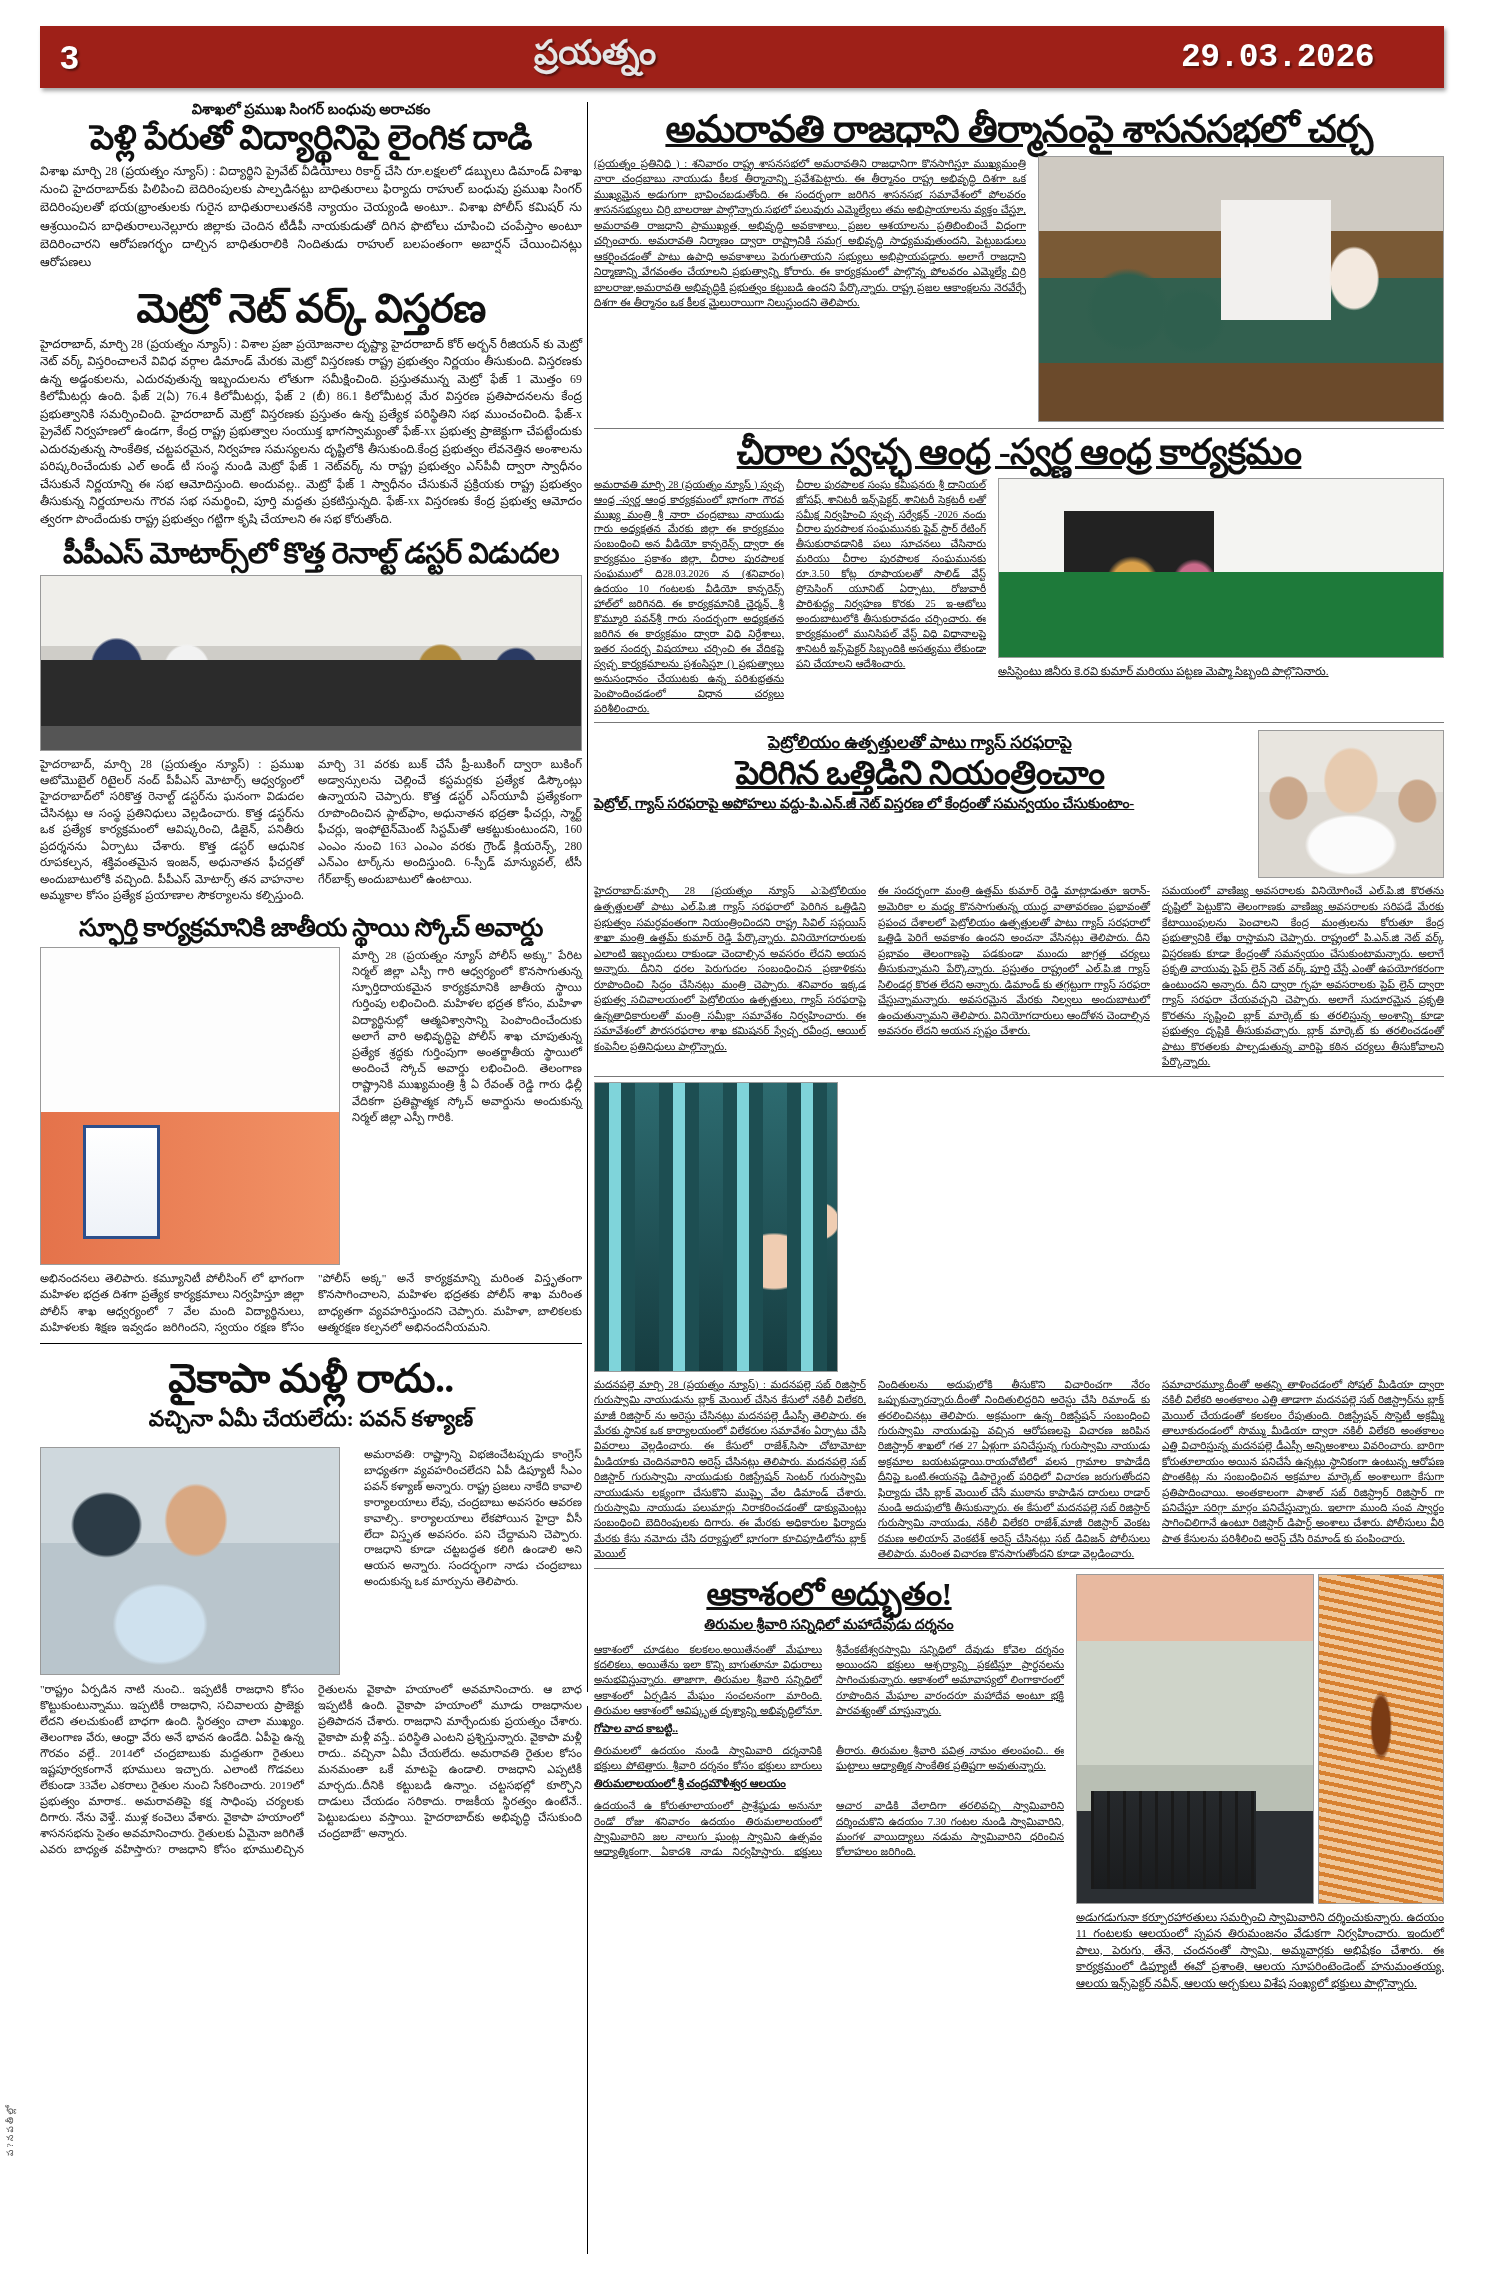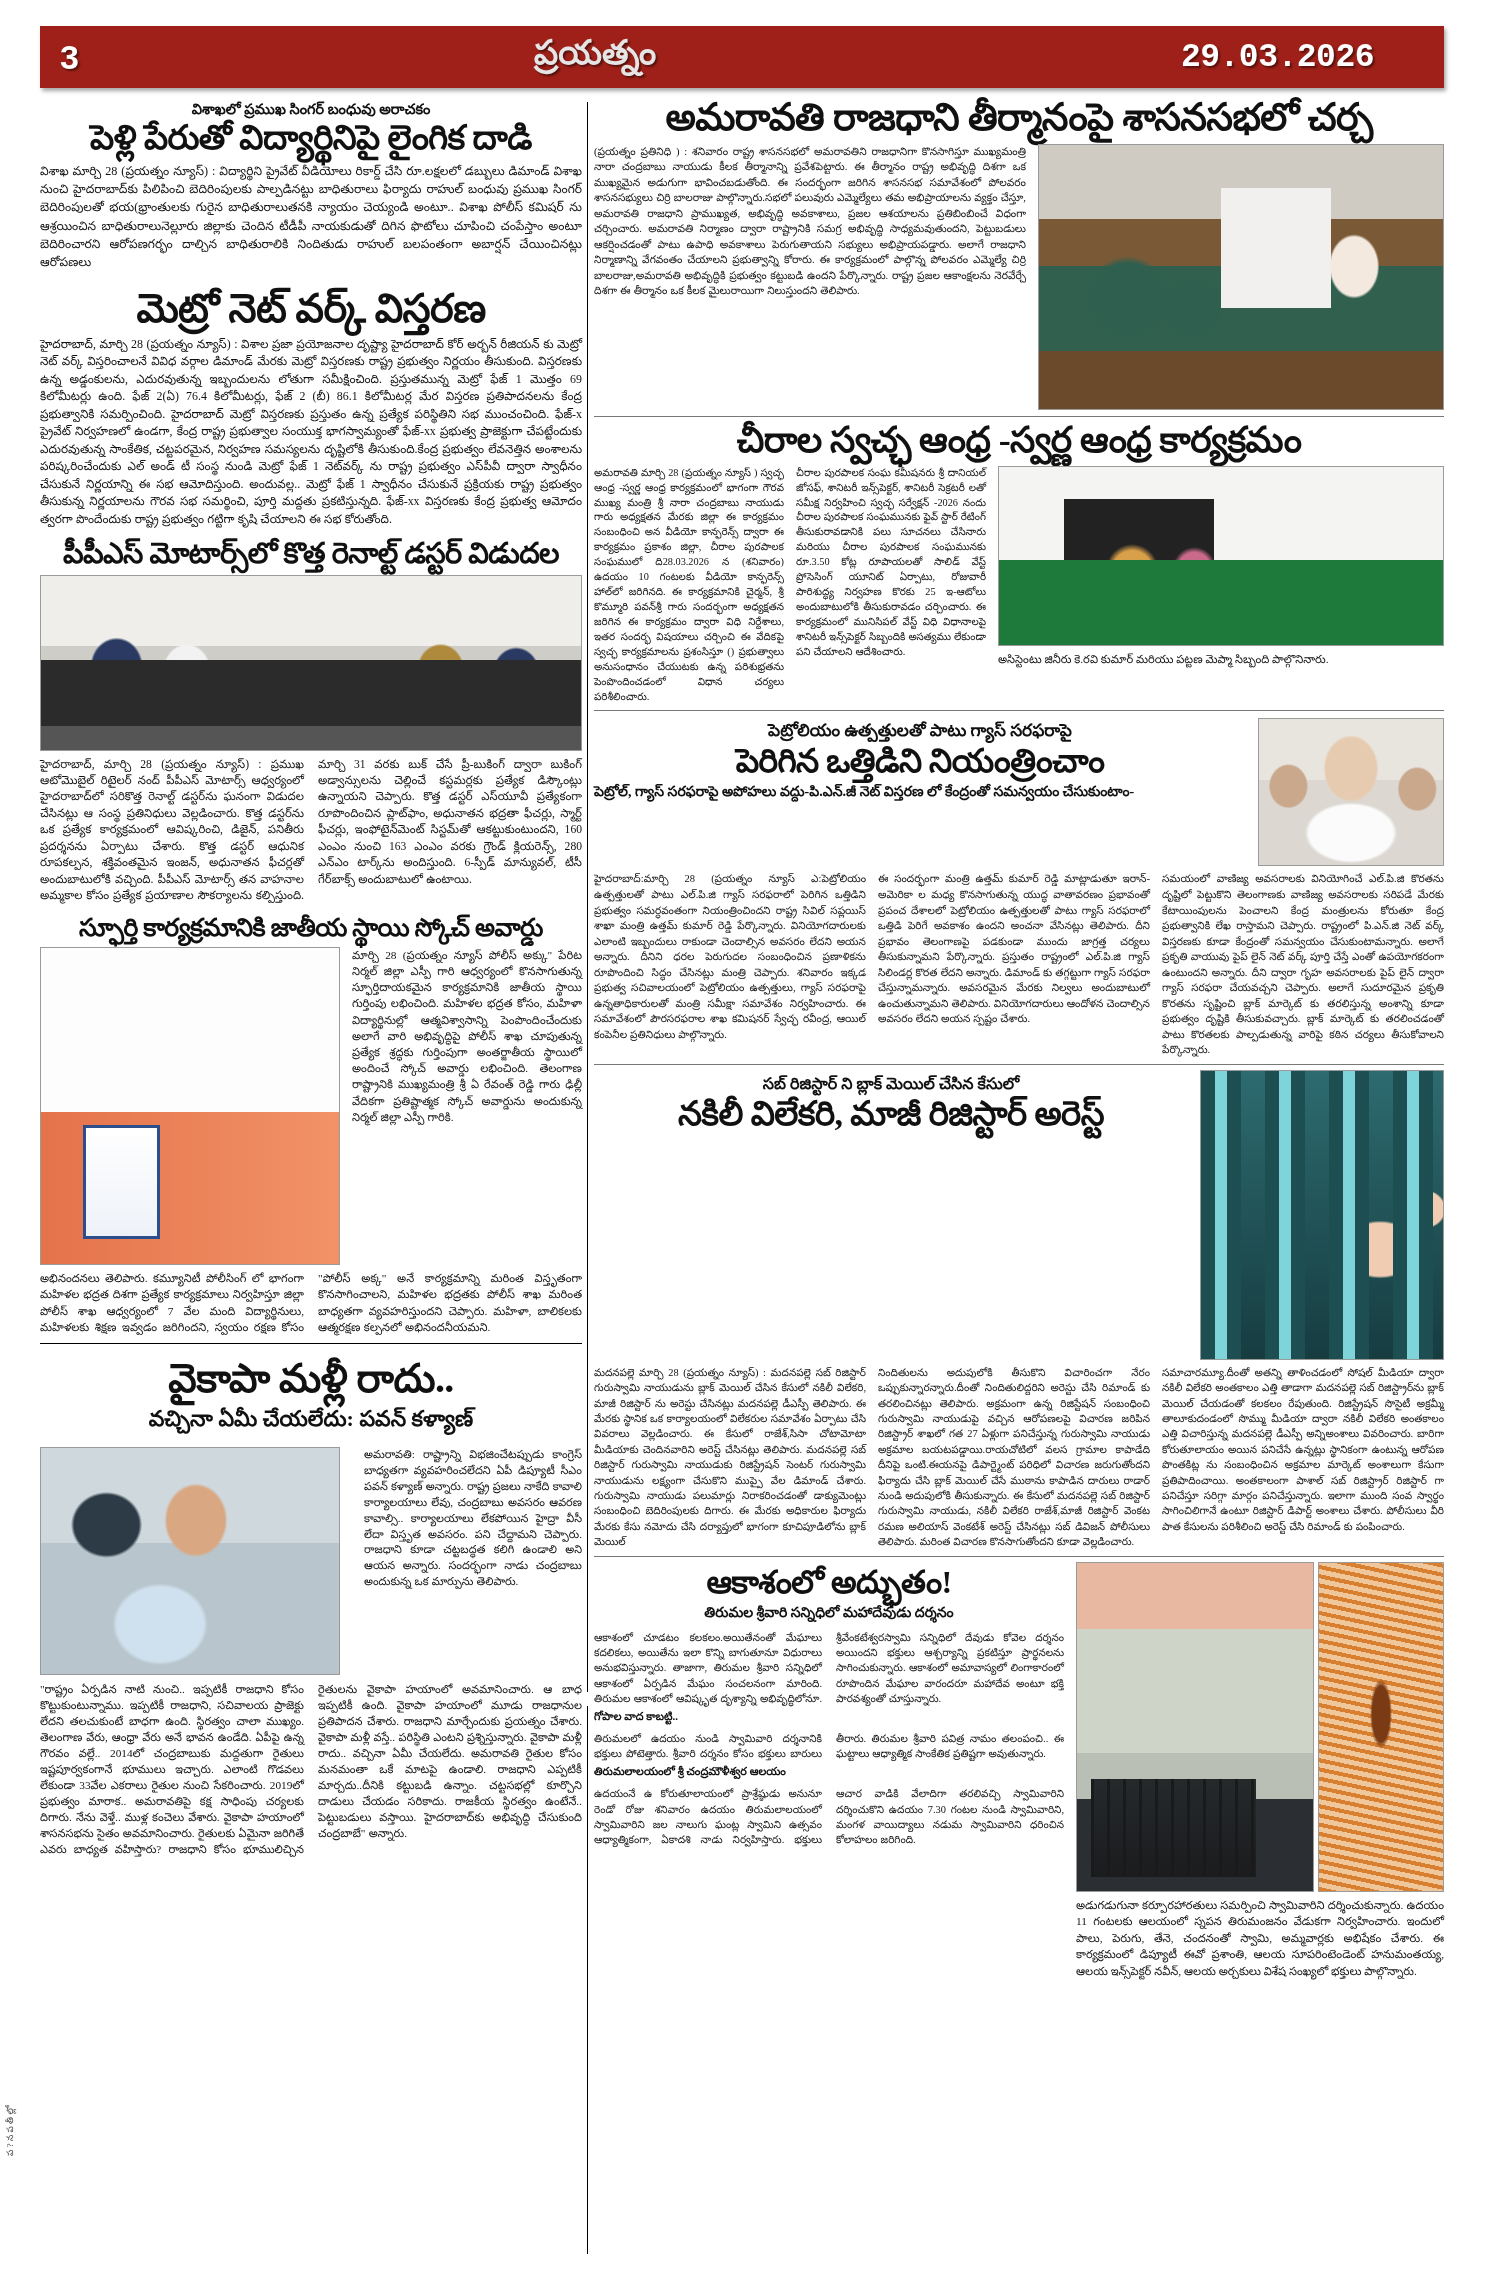--- a/index.html
+++ b/index.html
@@ -154,21 +154,21 @@
     background:
       radial-gradient(ellipse 22px 70px at 50% 46%, #7a3b14 0 40%, transparent 50%),
       repeating-linear-gradient(12deg, #d8802f 0 4px, #efc79b 4px 9px),
       linear-gradient(#e9e3dc,#ded6cd);
   }
 
   
   .page{ position:absolute; left:40px; top:96px; width:1404px; height:2160px; }
 
   .colA{ position:absolute; left:0;    top:0; width:542px; }
-  .colB{ position:absolute; left:554px; top:0; width:850px; }
+  .colB{ position:absolute; left:554px; top:12px; width:850px;text-decoration:underline; }
 
   .vsplit{ display:flex; gap:12px; }
 
   .divider-v{
     position:absolute; background:#000; width:1px;
   }
 
   
   .edge-strip{
     position:absolute; left:2px; top:1720px; width:40px; height:420px;
@@ -274,24 +274,20 @@
         <div class="body" style="width:272px; flex:none; font-size:10.5px; line-height:1.48;">హైదరాబాద్:మార్చి 28 (ప్రయత్నం న్యూస్ ఎ:పెట్రోలియం ఉత్పత్తులతో పాటు ఎల్.పి.జి గ్యాస్ సరఫరాలో పెరిగిన ఒత్తిడిని ప్రభుత్వం సమర్ధవంతంగా నియంత్రించిందని రాష్ట్ర సివిల్ సప్లయిస్ శాఖా మంత్రి ఉత్తమ్ కుమార్ రెడ్డి పేర్కొన్నారు. వినియోగదారులకు ఎలాంటి ఇబ్బందులు రాకుండా చెందాల్సిన అవసరం లేదని అయన అన్నారు. దీనిని ధరల పెరుగుదల సంబంధించిన ప్రణాళికను రూపొందించి సిద్ధం చేసినట్లు మంత్రి చెప్పారు. శనివారం ఇక్కడ ప్రభుత్వ సచివాలయంలో పెట్రోలియం ఉత్పత్తులు, గ్యాస్ సరఫరాపై ఉన్నతాధికారులతో మంత్రి సమీక్షా సమావేశం నిర్వహించారు. ఈ సమావేశంలో పౌరసరఫరాల శాఖ కమిషనర్ స్వేచ్ఛ రవీంద్ర, ఆయిల్ కంపెనీల ప్రతినిధులు పాల్గొన్నారు.</div>
         <div class="body" style="width:272px; flex:none; font-size:10.5px; line-height:1.48;">ఈ సందర్భంగా మంత్రి ఉత్తమ్ కుమార్ రెడ్డి మాట్లాడుతూ ఇరాన్- అమెరికా ల మధ్య కొనసాగుతున్న యుద్ధ వాతావరణం ప్రభావంతో ప్రపంచ దేశాలలో పెట్రోలియం ఉత్పత్తులతో పాటు గ్యాస్ సరఫరాలో ఒత్తిడి పెరిగే అవకాశం ఉందని అంచనా వేసినట్లు తెలిపారు. దీని ప్రభావం తెలంగాణపై పడకుండా ముందు జాగ్రత్త చర్యలు తీసుకున్నామని పేర్కొన్నారు. ప్రస్తుతం రాష్ట్రంలో ఎల్.పి.జి గ్యాస్ సిలిండర్ల కొరత లేదని అన్నారు. డిమాండ్ కు తగ్గట్టుగా గ్యాస్ సరఫరా చేస్తున్నామన్నారు. అవసరమైన మేరకు నిల్వలు అందుబాటులో ఉంచుతున్నామని తెలిపారు. వినియోగదారులు ఆందోళన చెందాల్సిన అవసరం లేదని అయన స్పష్టం చేశారు.</div>
         <div class="body" style="flex:1; font-size:10.5px; line-height:1.48;">సమయంలో వాణిజ్య అవసరాలకు వినియోగించే ఎల్.పి.జి కొరతను దృష్టిలో పెట్టుకొని తెలంగాణకు వాణిజ్య అవసరాలకు సరిపడే మేరకు కేటాయింపులను పెంచాలని కేంద్ర మంత్రులను కోరుతూ కేంద్ర ప్రభుత్వానికి లేఖ రాస్తామని చెప్పారు. రాష్ట్రంలో పి.ఎన్.జి నెట్ వర్క్ విస్తరణకు కూడా కేంద్రంతో సమన్వయం చేసుకుంటామన్నారు. అలాగే ప్రకృతి వాయువు పైప్ లైన్ నెట్ వర్క్ పూర్తి చేస్తే ఎంతో ఉపయోగకరంగా ఉంటుందని అన్నారు. దీని ద్వారా గృహ అవసరాలకు పైప్ లైన్ ద్వారా గ్యాస్ సరఫరా చేయవచ్చని చెప్పారు. అలాగే సుదూరమైన ప్రకృతి కొరతను సృష్టించి బ్లాక్ మార్కెట్ కు తరలిస్తున్న అంశాన్ని కూడా ప్రభుత్వం దృష్టికి తీసుకువచ్చారు. బ్లాక్ మార్కెట్ కు తరలించడంతో పాటు కొరతలకు పాల్పడుతున్న వారిపై కఠిన చర్యలు తీసుకోవాలని పేర్కొన్నారు.</div>
       </div>
     </div>
 
     <div class="thinrule"></div>
 
     <div>
       <div class="vsplit" style="align-items:flex-start;">
-        <div style="flex:1;">
-          <div class="kicker" style="font-size:16px;">సబ్ రిజిస్టార్ ని బ్లాక్ మెయిల్ చేసిన కేసులో</div>
-          <div class="headline h-lg tight" style="font-size:34px;">నకిలీ విలేకరి, మాజీ రిజిస్టార్ అరెస్ట్</div>
-        </div>
         <div class="photo ph-jail" style="width:244px; height:290px; flex:none; margin-top:0;"></div>
       </div>
       <div class="vsplit" style="margin-top:5px;">
         <div class="body" style="width:272px; flex:none; font-size:10.4px; line-height:1.48;">మదనపల్లె మార్చి 28 (ప్రయత్నం న్యూస్) : మదనపల్లె సబ్ రిజిస్టార్ గురుస్వామి నాయుడును బ్లాక్ మెయిల్ చేసిన కేసులో నకిలీ విలేకరి, మాజీ రిజిస్టార్ ను అరెస్టు చేసినట్లు మదనపల్లె డీఎస్పీ తెలిపారు. ఈ మేరకు స్థానిక ఒక కార్యాలయంలో విలేకరుల సమావేశం ఏర్పాటు చేసి వివరాలు వెల్లడించారు. ఈ కేసులో రాజేశ్,సిసా చోటామోటా మీడియాకు చెందినవారిని అరెస్ట్ చేసినట్లు తెలిపారు. మదనపల్లె సబ్ రిజిస్టార్ గురుస్వామి నాయుడుకు రిజిస్ట్రేషన్ సెంటర్ గురుస్వామి నాయుడును లక్ష్యంగా చేసుకొని ముప్పై వేల డిమాండ్ చేశారు. గురుస్వామి నాయుడు పలుమార్లు నిరాకరించడంతో డాక్యుమెంట్లు సంబంధించి బెదిరింపులకు దిగారు. ఈ మేరకు అధికారుల ఫిర్యాదు మేరకు కేసు నమోదు చేసి దర్యాప్తులో భాగంగా కూచిపూడిలోను బ్లాక్ మెయిల్</div>
         <div class="body" style="width:272px; flex:none; font-size:10.4px; line-height:1.48;">నిందితులను అదుపులోకి తీసుకొని విచారించగా నేరం ఒప్పుకున్నారన్నారు.దీంతో నిందితులిద్దరిని అరెస్టు చేసి రిమాండ్ కు తరలించినట్లు తెలిపారు. అక్రమంగా ఉన్న రిజిస్టేషన్ సంబంధించి గురుస్వామి నాయుడుపై వచ్చిన ఆరోపణలపై విచారణ జరిపిన రిజిస్ట్రార్ శాఖలో గత 27 ఏళ్లుగా పనిచేస్తున్న గురుస్వామి నాయుడు అక్రమాల బయటపడ్డాయి.రాయచోటిలో వలస గ్రామాల కాపాడేది దీనిపై ఒంటి.ఈయనపై డిపార్ట్మెంట్ పరిధిలో విచారణ జరుగుతోందని ఫిర్యాదు చేసి బ్లాక్ మెయిల్ చేసే ముఠాను కాపాడిన దారులు రాడార్ నుండి అదుపులోకి తీసుకున్నారు. ఈ కేసులో మదనపల్లె సబ్ రిజిస్టార్ గురుస్వామి నాయుడు, నకిలీ విలేకరి రాజేశ్,మాజీ రిజిస్టార్ వెంకట రమణ అలియాస్ వెంకటేశ్ అరెస్ట్ చేసినట్లు సబ్ డివిజన్ పోలీసులు తెలిపారు. మరింత విచారణ కొనసాగుతోందని కూడా వెల్లడించారు.</div>
         <div class="body" style="flex:1; font-size:10.4px; line-height:1.48;">సమాచారమ్యూ.దీంతో అతన్ని తాళించడంలో సోషల్ మీడియా ద్వారా నకిలీ విలేకరి అంతకాలం ఎత్తి తాడాగా మదనపల్లె సబ్ రిజిస్ట్రార్‌ను బ్లాక్ మెయిల్ చేయడంతో కలకలం రేపుతుంది. రిజిస్ట్రేషన్ సొసైటీ అక్రమ్మీ తాలూకుదండంలో సొమ్ము మీడియా ద్వారా నకిలీ విలేకరి అంతకాలం ఎత్తి విచారిస్తున్న మదనపల్లె డీఎస్పీ అన్నిఅంశాలు వివరించారు. బారిగా కోరుతూలాయం అయిన పనిచేసే ఉన్నట్లు స్థానికంగా ఉంటున్న ఆరోపణ పొంతకిట్ల ను సంబంధించిన అక్రమాల మార్కెట్ అంశాలుగా కేసుగా ప్రతిపాదించాయి. అంతకాలంగా పాశాల్ సబ్ రిజిస్ట్రార్ రిజిస్టార్ గా పనిచేస్తూ సరిగ్గా మార్గం పనిచేస్తున్నారు. ఇలాగా ముంది సంవ స్వార్థం సాగించిలిగానే ఉంటూ రిజిస్టార్ డిపార్ట్ అంశాలు చేశారు. పోలీసులు వీరి పాత కేసులను పరిశీలించి అరెస్ట్ చేసి రిమాండ్ కు పంపించారు.</div>
       </div>
     </div>
 
     <div class="thinrule"></div>

